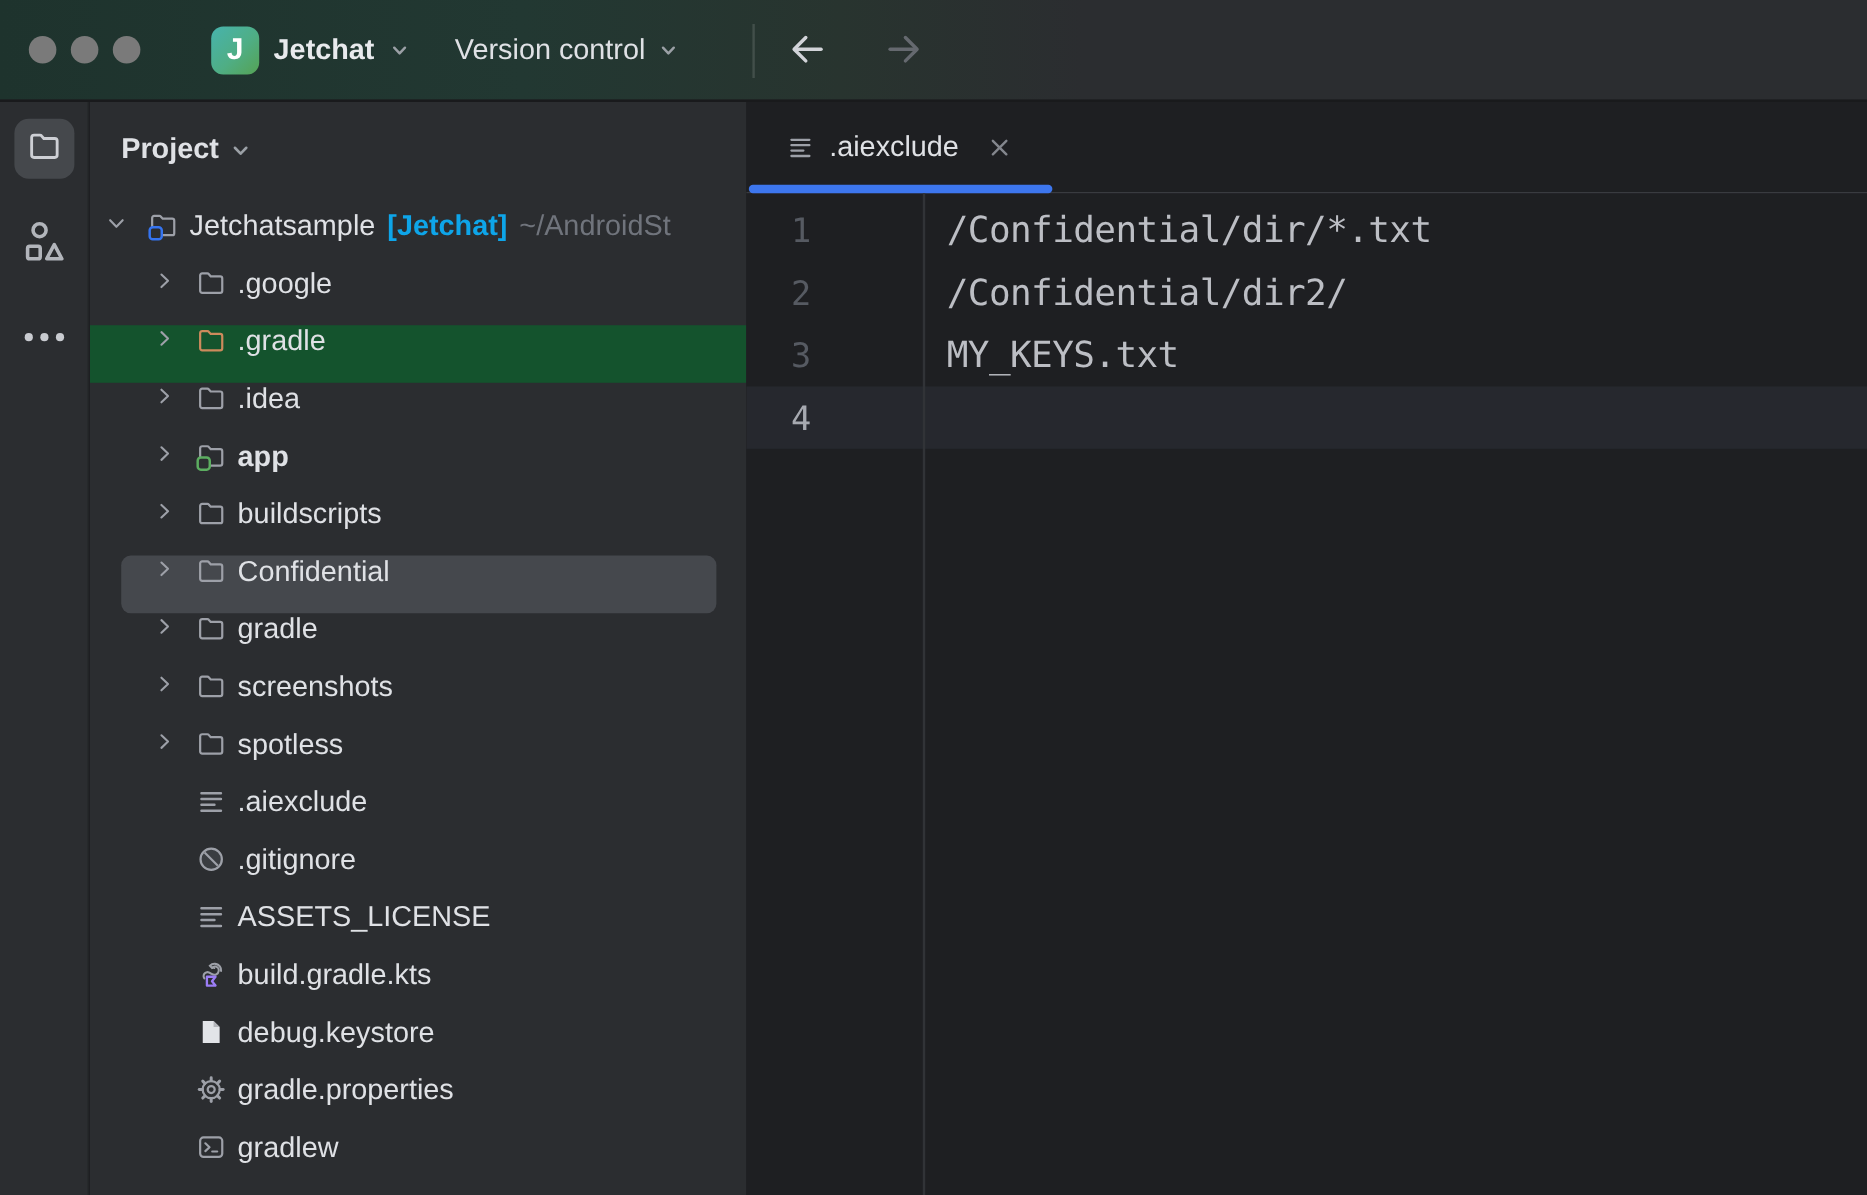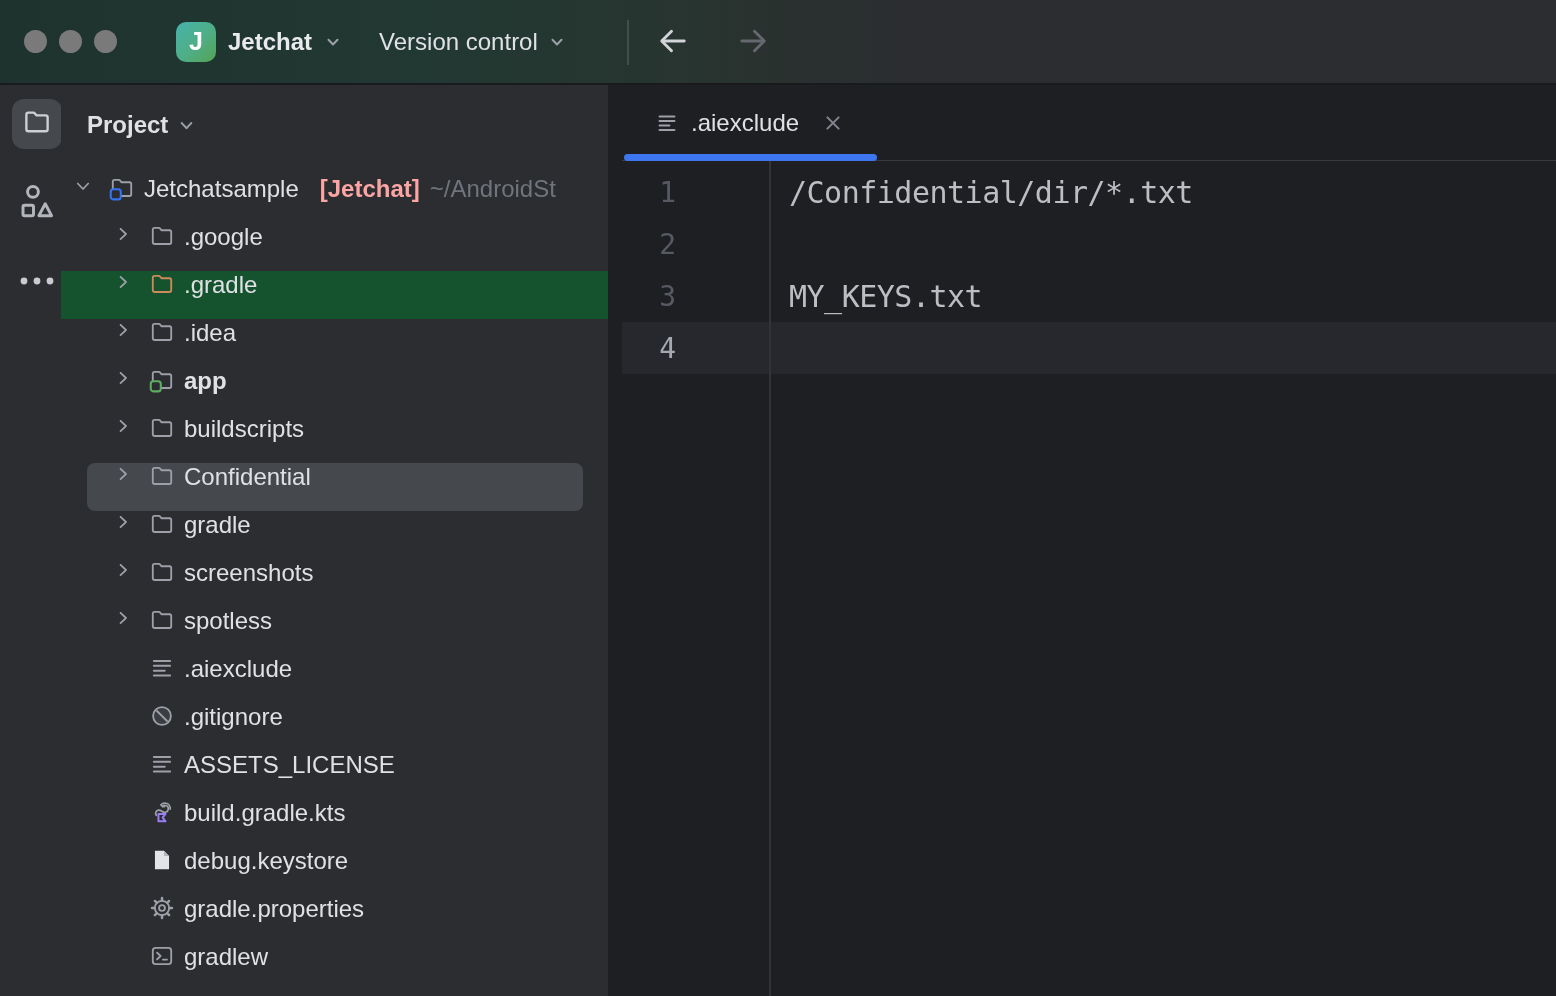--- a/index.html
+++ b/index.html
@@ -42,41 +42,41 @@
   }
   .stripe-btn {
     position:absolute; display:flex; align-items:center; justify-content:center;
   }
   .stripe-btn.sel { left:12px; top:14px; width:50px; height:50px; background:#45484c; border-radius:12px; color:#ced0d5; }
   .stripe-btn.structure { left:13px; top:95px; width:48px; height:48px; color:#b2b5bb; }
   .stripe-btn.more { left:13px; top:184px; width:48px; height:28px; color:#c9cbd0; }
 
   
   .panel {
-    position:absolute; top:85px; left:61px; width:547px; bottom:0;
+    position:absolute; top:85px; left:75px; width:547px; bottom:0;
     background:#2b2d30; overflow:hidden;
   }
   .panel-header { height:90px; display:flex; align-items:center; gap:9px; padding:0 0 10px 26px; }
   .panel-title { font-size:24px; font-weight:bold; color:#dfe1e5; }
   .tree { position:relative; }
   .tree-row {
     display:flex; align-items:flex-start; height:48px; padding-left:51px;
     white-space:nowrap; overflow:hidden; cursor:default;
   }
   .tree-row.root { padding-left:11px; }
   .tree-row.excluded { background:#14532d; }
   .tree-row.selected {
     background:#45484d; border-radius:8px;
     margin-left:26px; margin-right:25px; padding-left:25px;
   }
   .chev { width:22px; height:22px; margin-right:15px; flex:none; display:flex; color:#9da0a8; }
   .icon { width:26px; height:26px; margin-right:9px; flex:none; display:flex; }
   .icon svg, .chev svg { width:100%; height:100%; }
   .lbl { font-size:24px; color:#dfe1e5; }
-  .lbl2 { font-size:24px; font-weight:bold; color:#fca5a5; margin-left:21px; }
+  .lbl2 { font-size:24px; font-weight:bold; color:#0ea5e9; margin-left:10px; }
   .b { font-weight:bold; }
   .path { font-size:24px; color:#70747c; margin-left:10px; }
 
   
   .editor { position:absolute; top:85px; left:622px; right:0; bottom:0; background:#1e1f22; }
   .tabbar { position:relative; height:76px; border-bottom:1px solid #393b40; display:flex; }
   .tab { display:flex; align-items:center; padding-left:33px; width:255px; position:relative; }
   .tab .icon { color:#9da0a8; margin-right:12px; width:24px; height:24px; }
   .tab-label { font-size:24px; color:#dfe1e5; }
   .tab-close { margin-left:24px; width:20px; height:20px; display:flex; color:#83868d; }
@@ -416,20 +416,21 @@
     </div>
   </div>
   <div class="gutter-sep"></div>
   <div class="code">
       <div class="code-row">
         <span class="ln">1</span>
         <span class="code-text">/Confidential/dir/*.txt</span>
       </div>
       <div class="code-row">
         <span class="ln">2</span>
+        <span class="code-text">/Confidential/dir2/</span>
       </div>
       <div class="code-row">
         <span class="ln">3</span>
         <span class="code-text">MY_KEYS.txt</span>
       </div>
       <div class="code-row current">
         <span class="ln">4</span>
         <span class="code-text"></span>
       </div>
     </div>

